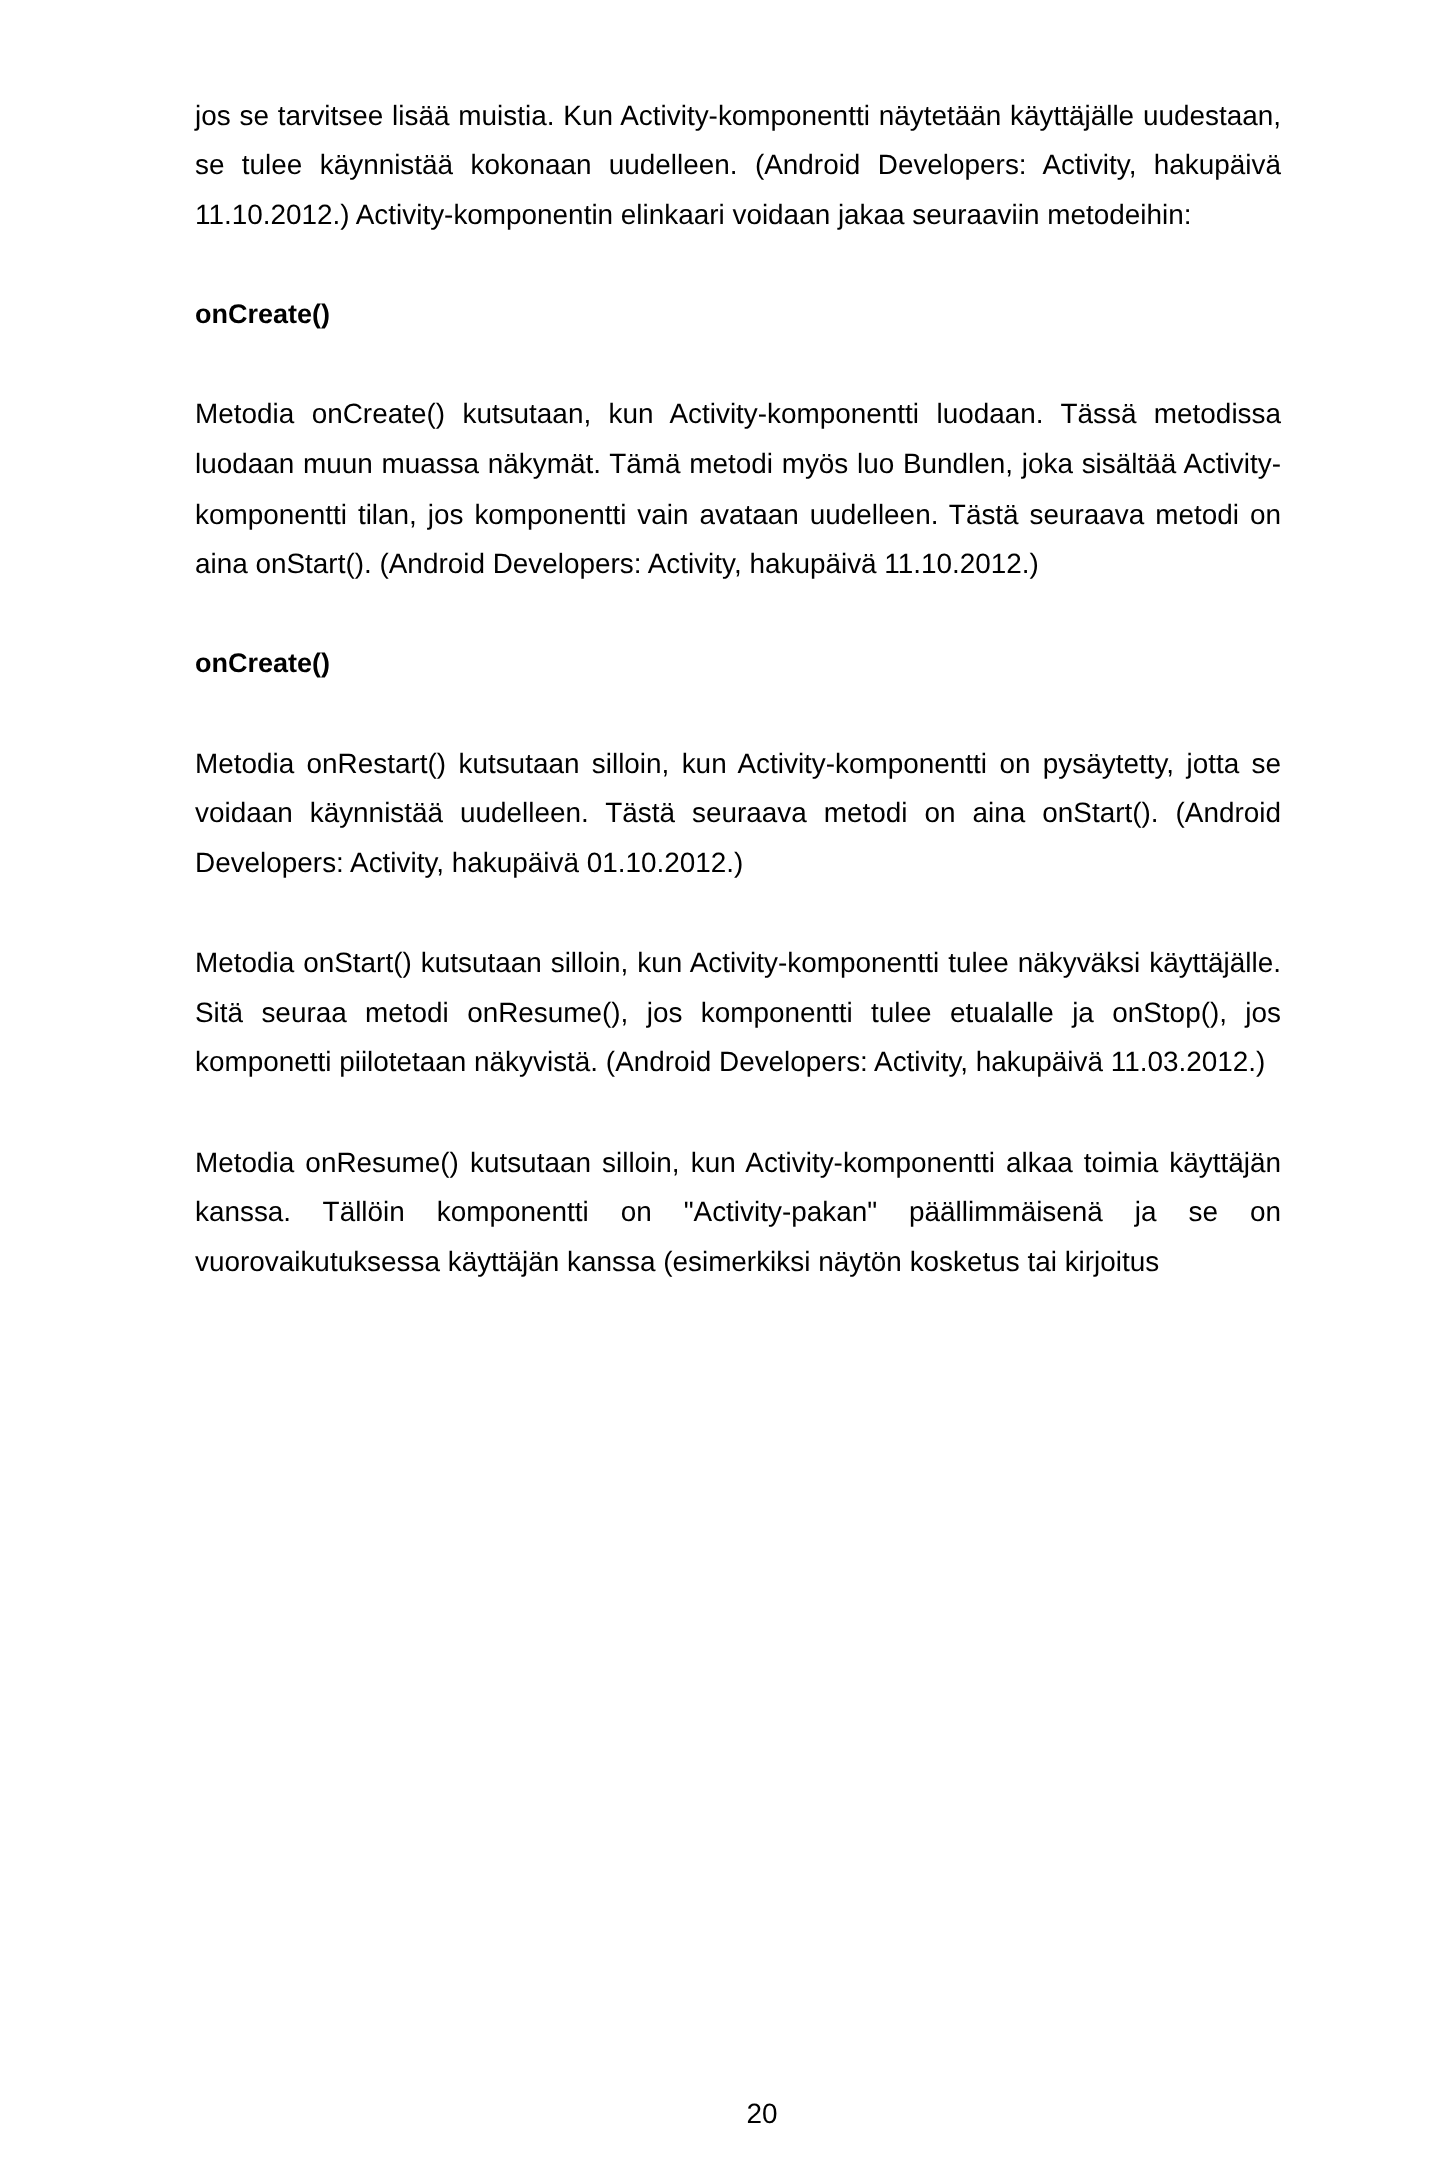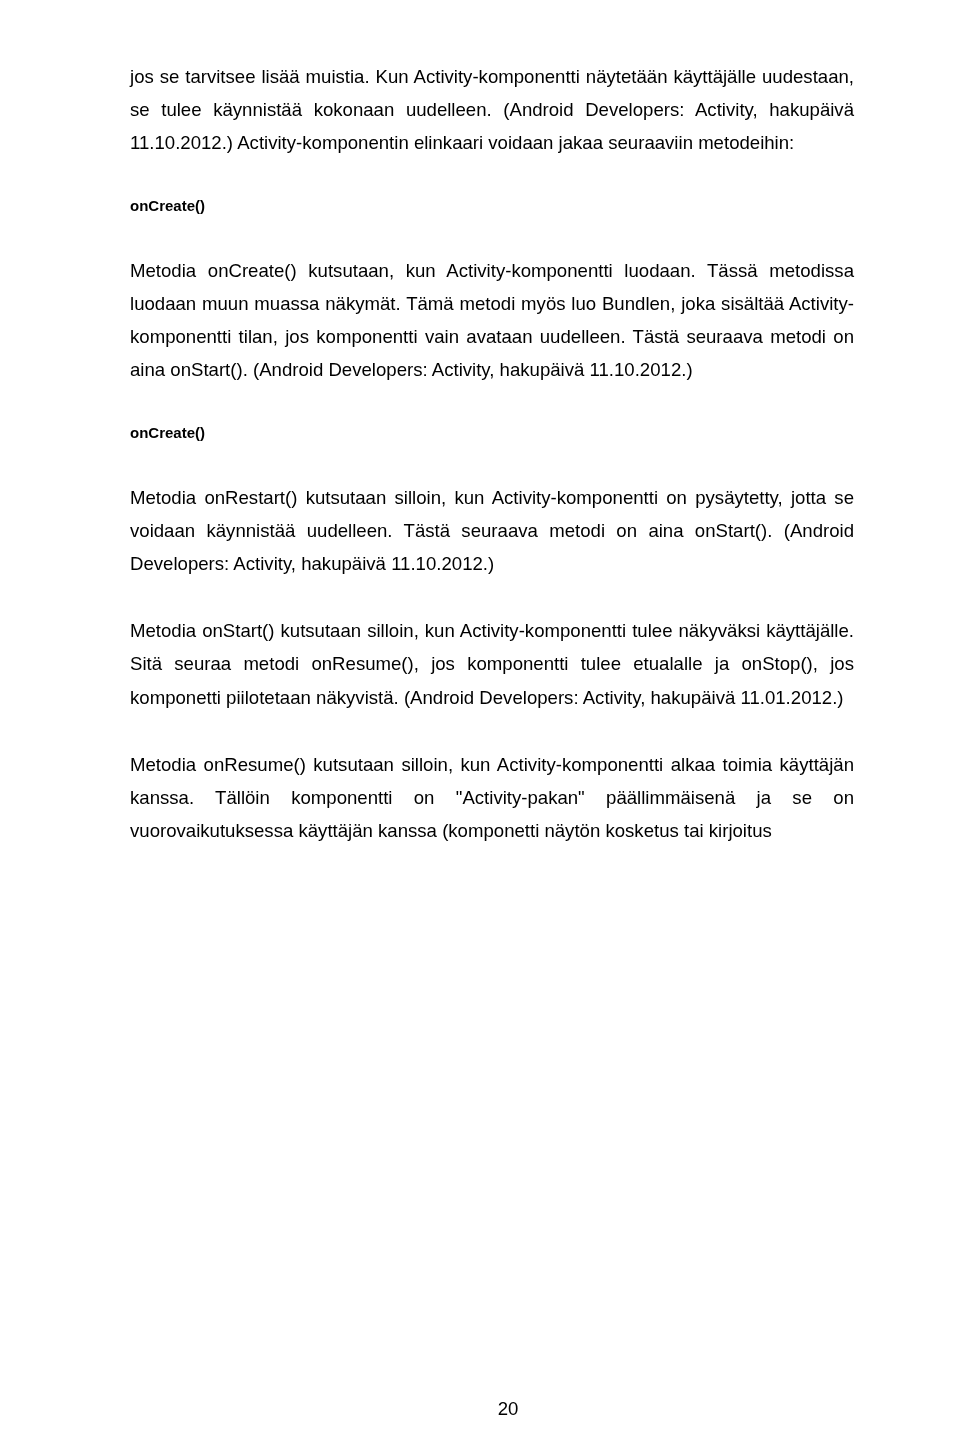--- a/index.html
+++ b/index.html
@@ -15,21 +15,21 @@
     padding: 48px 118px 40px 118px;
     position: relative;
   }
   p.body {
     font-size: 18.6px;
     line-height: 1.78;
     text-align: justify;
     margin: 0 0 34px 0;
   }
   p.heading {
-    font-size: 15px;
+    font-size: 18px;
     line-height: 1.78;
     font-weight: bold;
     margin: 0 0 34px 0;
   }
   .page-number {
     position: absolute;
     bottom: 34px;
     left: 12px;
     width: 100%;
     text-align: center;
@@ -42,23 +42,23 @@
 <div class="page">
 
   <p class="body">jos se tarvitsee lisää muistia. Kun Activity-komponentti näytetään käyttäjälle uudestaan, se tulee käynnistää kokonaan uudelleen. (Android Developers: Activity, hakupäivä 11.10.2012.) Activity-komponentin elinkaari voidaan jakaa seuraaviin metodeihin:</p>
 
   <p class="heading">onCreate()</p>
 
   <p class="body">Metodia onCreate() kutsutaan, kun Activity-komponentti luodaan. Tässä metodissa luodaan muun muassa näkymät. Tämä metodi myös luo Bundlen, joka sisältää Activity-komponentti tilan, jos komponentti vain avataan uudelleen. Tästä seuraava metodi on aina onStart(). (Android Developers: Activity, hakupäivä 11.10.2012.)</p>
 
   <p class="heading">onCreate()</p>
 
-  <p class="body">Metodia onRestart() kutsutaan silloin, kun Activity-komponentti on pysäytetty, jotta se voidaan käynnistää uudelleen. Tästä seuraava metodi on aina onStart(). (Android Developers: Activity, hakupäivä 11.10.2012.)</p>
+  <p class="body">Metodia onRestart() kutsutaan silloin, kun Activity-komponentti on pysäytetty, jotta se voidaan käynnistää uudelleen. Tästä seuraava metodi on aina onStart(). (Android Developers: Activity, hakupäivä 01.10.2012.)</p>
 
 
-  <p class="body">Metodia onStart() kutsutaan silloin, kun Activity-komponentti tulee näkyväksi käyttäjälle. Sitä seuraa metodi onResume(), jos komponentti tulee etualalle ja onStop(), jos komponetti piilotetaan näkyvistä. (Android Developers: Activity, hakupäivä 11.01.2012.)</p>
+  <p class="body">Metodia onStart() kutsutaan silloin, kun Activity-komponentti tulee näkyväksi käyttäjälle. Sitä seuraa metodi onResume(), jos komponentti tulee etualalle ja onStop(), jos komponetti piilotetaan näkyvistä. (Android Developers: Activity, hakupäivä 11.03.2012.)</p>
 
 
-  <p class="body" style="margin-bottom:0;">Metodia onResume() kutsutaan silloin, kun Activity-komponentti alkaa toimia käyttäjän kanssa. Tällöin komponentti on "Activity-pakan" päällimmäisenä ja se on vuorovaikutuksessa käyttäjän kanssa (komponetti näytön kosketus tai kirjoitus</p>
+  <p class="body" style="margin-bottom:0;">Metodia onResume() kutsutaan silloin, kun Activity-komponentti alkaa toimia käyttäjän kanssa. Tällöin komponentti on "Activity-pakan" päällimmäisenä ja se on vuorovaikutuksessa käyttäjän kanssa (esimerkiksi näytön kosketus tai kirjoitus</p>
 
   <div class="page-number">20</div>
 
 </div>
 
 </body></html>

